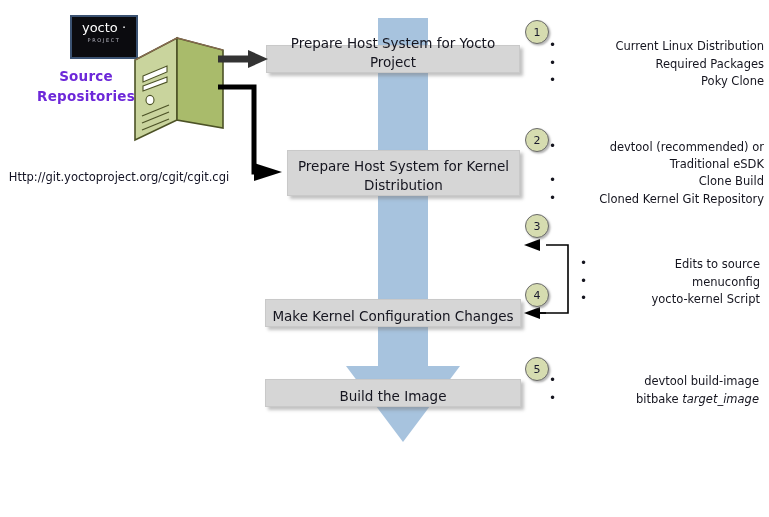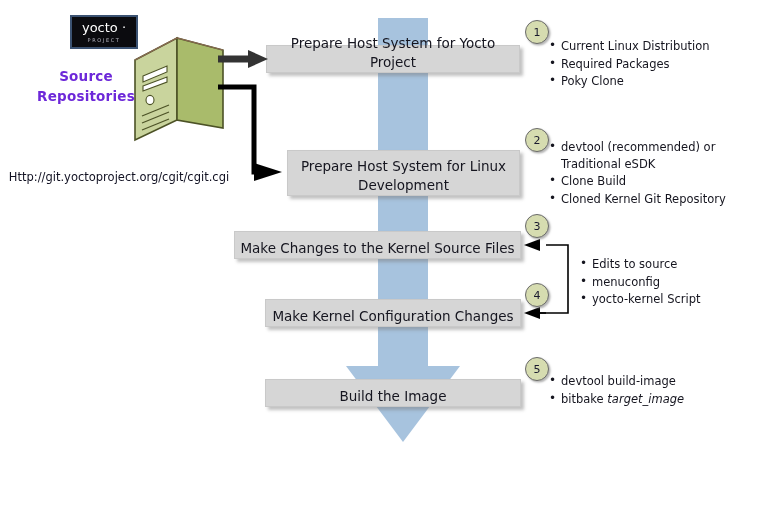--- a/index.html
+++ b/index.html
@@ -31,21 +31,21 @@
     height: 482px;
     z-index: 0;
   }
 
   
   .yocto-logo {
     position: absolute;
     left: 70px;
     top: 15px;
     width: 68px;
-    height: 34px;
+    height: 44px;
     background: #0b0b0f;
     border: 2px solid #3b5272;
     box-sizing: border-box;
     z-index: 3;
   }
   .yocto-logo .yl-main {
     position: absolute;
     left: 0; right: 0;
     top: 4px;
     text-align: center;
@@ -164,20 +164,21 @@
     position: absolute;
     z-index: 5;
     font-size: 11.5px;
     line-height: 16.5px;
     color: #15151f;
   }
   .notes ul {
     margin: 0;
     padding: 0;
     list-style: none;
+    text-align: right;
   }
   .notes li {
     position: relative;
     padding-left: 12px;
     margin: 0 0 1px 0;
     white-space: pre-line;
   }
   .notes li::before {
     content: "\2022";
     position: absolute;
@@ -228,24 +229,21 @@
 
     <line x1="9" y1="80" x2="36" y2="69" stroke="#4c5226" stroke-width="1.2"></line>
     <line x1="9" y1="87" x2="36" y2="76" stroke="#4c5226" stroke-width="1.2"></line>
     <line x1="9" y1="94" x2="36" y2="83" stroke="#4c5226" stroke-width="1.2"></line>
   </svg>
 
   <div class="pbox" id="box-1">
     <span>Prepare Host System for Yocto Project</span>
   </div>
   <div class="pbox" id="box-2">
-    <span>Prepare Host System for Linux Development</span>
-  </div>
-  <div class="pbox" id="box-3">
-    <span>Make Changes to the Kernel Source Files</span>
+    <span>Prepare Host System for Kernel Distribution</span>
   </div>
   <div class="pbox" id="box-5">
     <span>Build the Image</span>
   </div>
   <div class="pbox" id="box-4">
     <span>Make Kernel Configuration Changes</span>
   </div>
 
   <svg class="connectors" viewBox="0 0 769 517" width="769" height="517">
 

